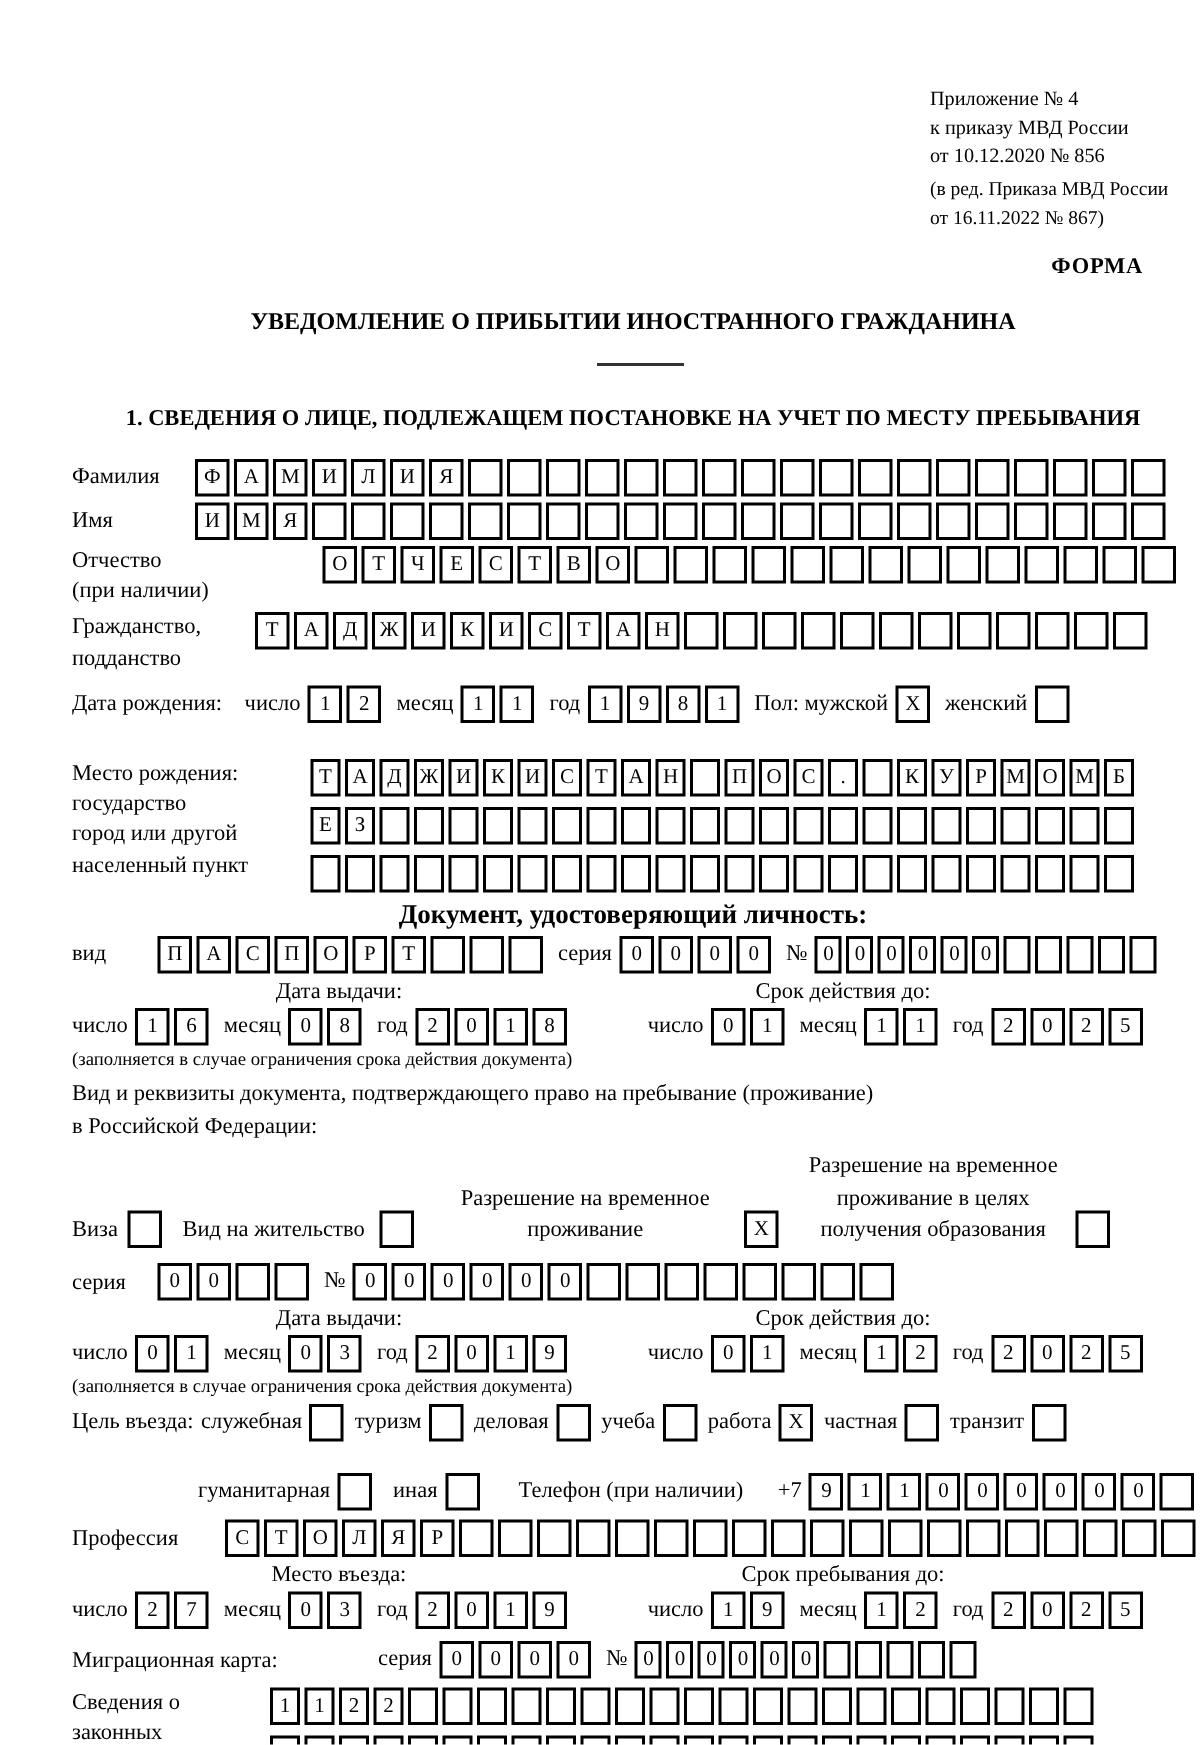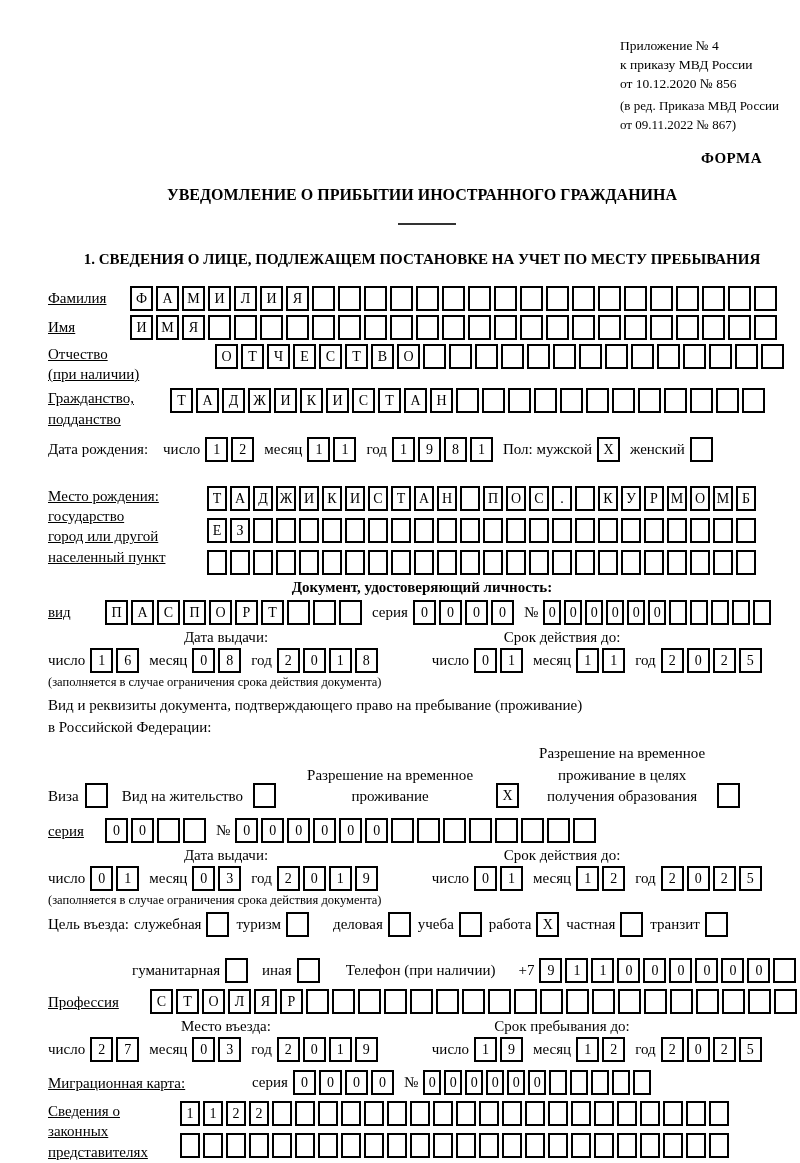--- a/index.html
+++ b/index.html
@@ -1,35 +1,35 @@
 <!DOCTYPE html>
 <html><head>
 <meta charset="utf-8">
 <style>
   html,body{margin:0;padding:0;background:#fff;}
   body{
     width:800px;height:1163px;overflow:hidden;color:#000;
     font-family:"Liberation Serif","DejaVu Serif",serif;
   }
-  .page{padding:36px 4px 0 48px;box-sizing:border-box;width:800px;height:1163px;}
+  .page{padding:56px 4px 0 48px;box-sizing:border-box;width:800px;height:1163px;}
 
   
   .hdr{margin-left:572px;font-size:13.5px;line-height:1.42;}
   .hdr-sub{margin-left:572px;font-size:13px;line-height:1.42;margin-top:4px;}
   .forma{font-weight:bold;font-size:15px;text-align:right;padding-right:34px;margin-top:16px;letter-spacing:.5px;}
 
   
   .title{font-weight:bold;font-size:16px;text-align:center;margin-top:16px;line-height:1.55;}
   .blank{display:inline-block;width:58px;border-bottom:2px solid #333;height:13px;margin-left:10px;}
   .sec{font-weight:bold;font-size:15px;text-align:center;margin-top:18px;margin-bottom:18px;}
 
   
   .row{display:flex;align-items:center;margin-bottom:4px;}
   .row.top{align-items:flex-start;}
-  .flabel{font-size:15px;flex-shrink:0;line-height:1.35;text-decoration:underline;}
+  .flabel{font-size:15px;flex-shrink:0;line-height:1.35;}
   .lline{display:block;}
   .w57{width:57px;}  .w82{width:82px;}  .w102{width:102px;} .w122{width:122px;}
   .w132{width:132px;}.w152{width:152px;}.w159{width:159px;} .w167{width:167px;}
 
   .cells{display:flex;gap:3px;flex-shrink:0;}
   .cell{
     display:inline-block;width:19px;height:21px;border:2px solid #000;
     font-size:14px;text-align:center;line-height:21px;flex-shrink:0;background:#fff;
   }
   .cells.t .cell{width:14px;}   
@@ -61,21 +61,21 @@
 
 <div class="page">
 
   <div class="hdr">
     <div>Приложение № 4</div>
     <div>к приказу МВД России</div>
     <div>от 10.12.2020 № 856</div>
   </div>
   <div class="hdr-sub">
     <div>(в ред. Приказа МВД России</div>
-    <div>от 09.11.2022 № 867)</div>
+    <div>от 16.11.2022 № 867)</div>
   </div>
   <div class="forma">ФОРМА</div>
 
   <div class="title">
     <div>УВЕДОМЛЕНИЕ О ПРИБЫТИИ ИНОСТРАННОГО ГРАЖДАНИНА</div>
     <div><span class="blank"></span></div>
   </div>
   <div class="sec">1. СВЕДЕНИЯ О ЛИЦЕ, ПОДЛЕЖАЩЕМ ПОСТАНОВКЕ НА УЧЕТ ПО МЕСТУ ПРЕБЫВАНИЯ</div>
 
   <div class="row">
@@ -314,21 +314,21 @@
           <span class="cell"></span>
           <span class="cell"></span>
           <span class="cell"></span>
           <span class="cell"></span>
           <span class="cell"></span>
           <span class="cell"></span>
         </span>
     </span>
   </div>
 
-  <div class="sec" style="margin:4px 0 4px;font-size:15px;">Документ, удостоверяющий личность:</div>
+  <div class="sec" style="margin:4px 0 4px;font-size:18px;">Документ, удостоверяющий личность:</div>
 
   <div class="row">
     <span class="flabel w57">вид</span>
     <span class="cells">
         <span class="cell">П</span>
         <span class="cell">А</span>
         <span class="cell">С</span>
         <span class="cell">П</span>
         <span class="cell">О</span>
         <span class="cell">Р</span>
@@ -498,21 +498,21 @@
   <div class="row">
     <span class="inl first">Цель въезда:</span>
     <span class="inl first">служебная</span>
     <span class="cells">
         <span class="cell"></span>
       </span>
     <span class="inl" style="margin-left:7px">туризм</span>
     <span class="cells">
         <span class="cell"></span>
       </span>
-    <span class="inl" style="margin-left:24px">деловая</span>
+    <span class="inl" style="margin-left:7px">деловая</span>
     <span class="cells">
         <span class="cell"></span>
       </span>
     <span class="inl" style="margin-left:7px">учеба</span>
     <span class="cells">
         <span class="cell"></span>
       </span>
     <span class="inl" style="margin-left:7px">работа</span>
     <span class="cells">
         <span class="cell">X</span>

